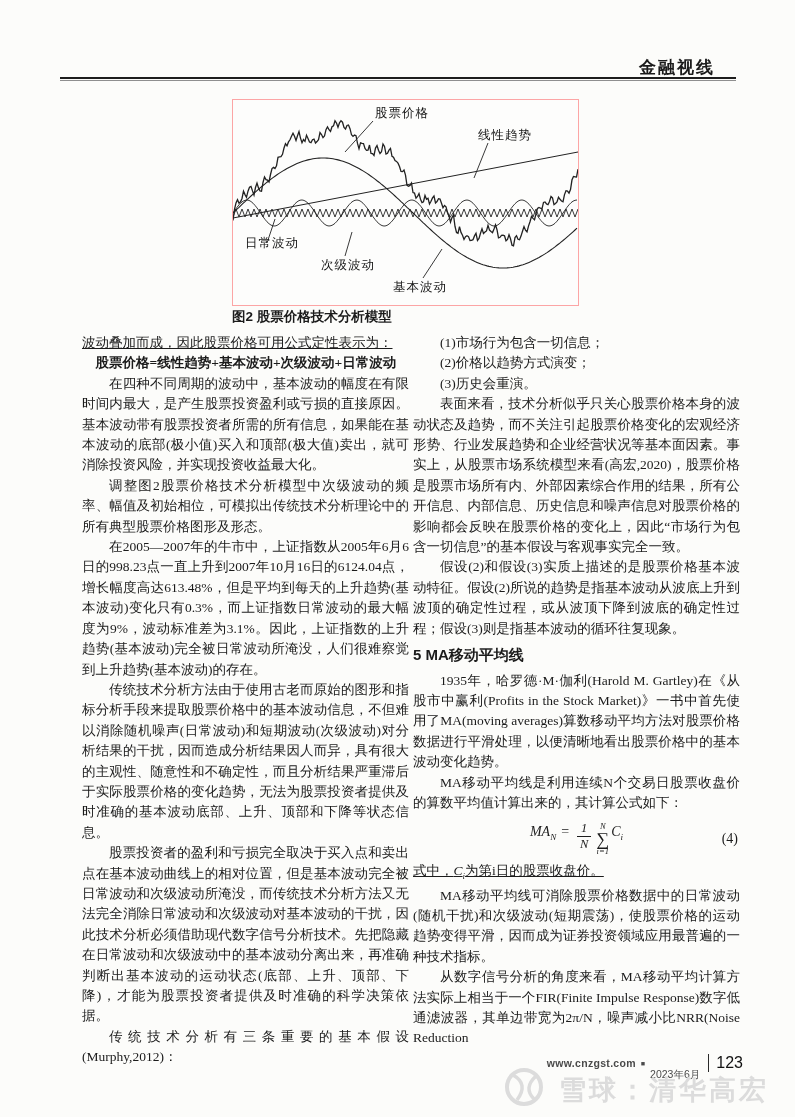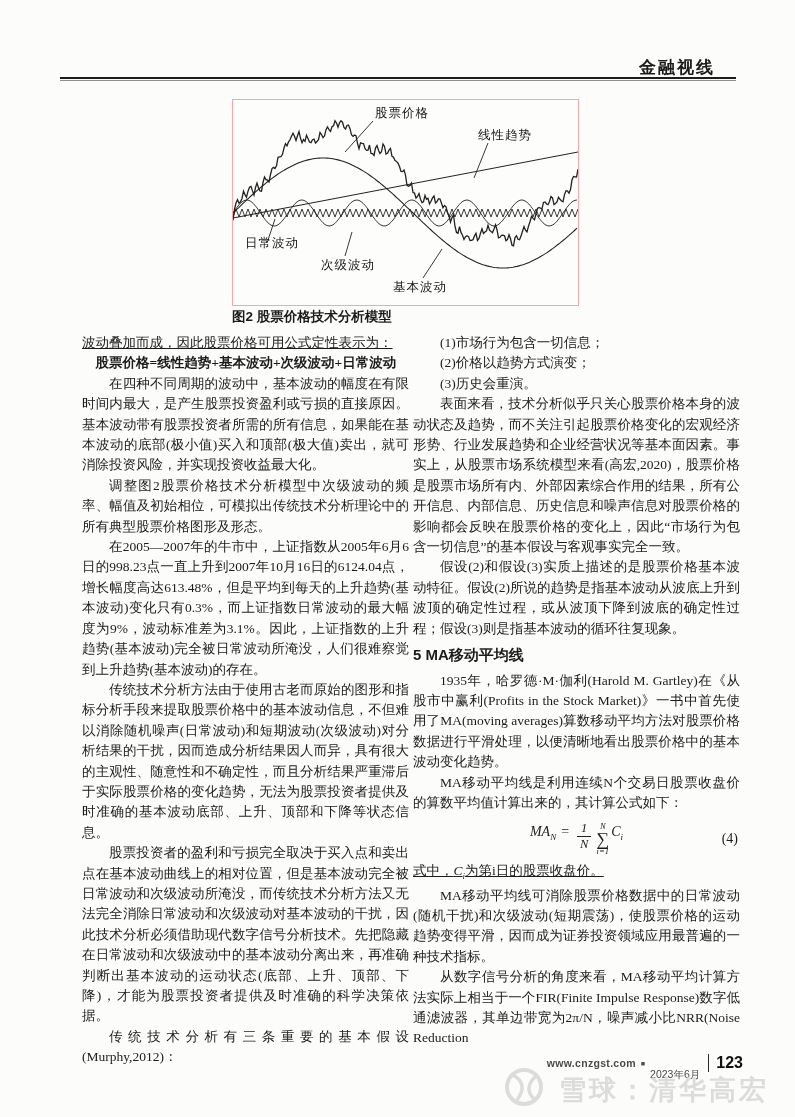--- a/index.html
+++ b/index.html
@@ -48,21 +48,21 @@
   .sigma .s-bot{font-size:8.5px;}
   sub{font-size:9px;}
   .var{font-style:italic;}
   
   .footer{position:absolute;right:52px;top:1044px;display:flex;align-items:center;
     font-family:"Liberation Sans","DejaVu Sans",sans-serif;color:#4a4a4a;}
   .f-site{font-weight:bold;font-size:10.5px;letter-spacing:0.3px;}
   .f-sq{font-size:7px;margin:0 5px;}
   .f-date{font-size:10.5px;margin-top:24px;}
   .f-bar{width:1px;height:18px;background:#2a2a2a;margin:0 7px 0 8px;}
-  .f-page{font-weight:bold;font-size:16px;color:#111;}
+  .f-page{font-weight:normal;font-size:16px;color:#111;}
   
   .watermark{position:absolute;right:26px;top:1066px;display:flex;align-items:flex-end;gap:14px;color:#dcdcdc;}
   .wm-text{font-family:"Liberation Sans","DejaVu Sans",sans-serif;font-weight:bold;
     font-size:27px;letter-spacing:3px;}
 </style>
 </head>
 <body>
 
 <div class="hdr-label">金融视线</div>
 <div class="hdr-rule"></div>

